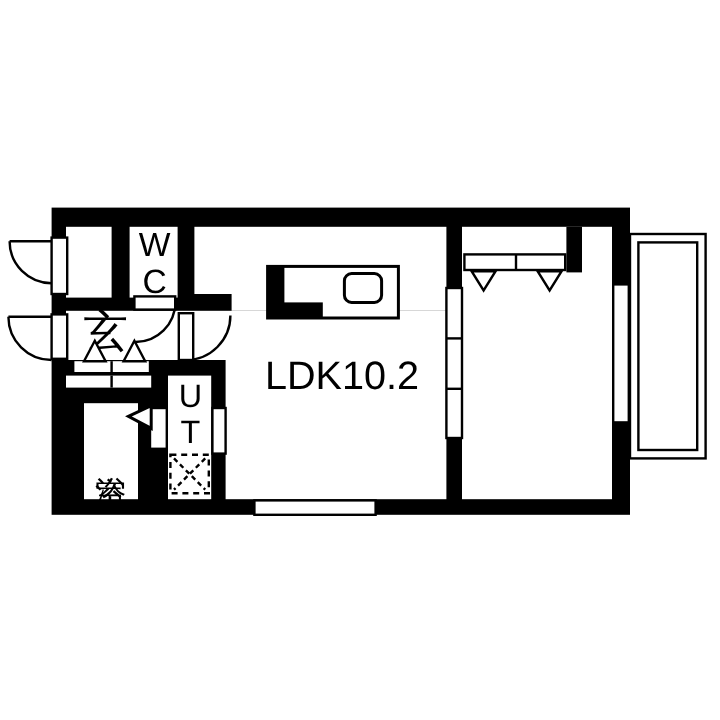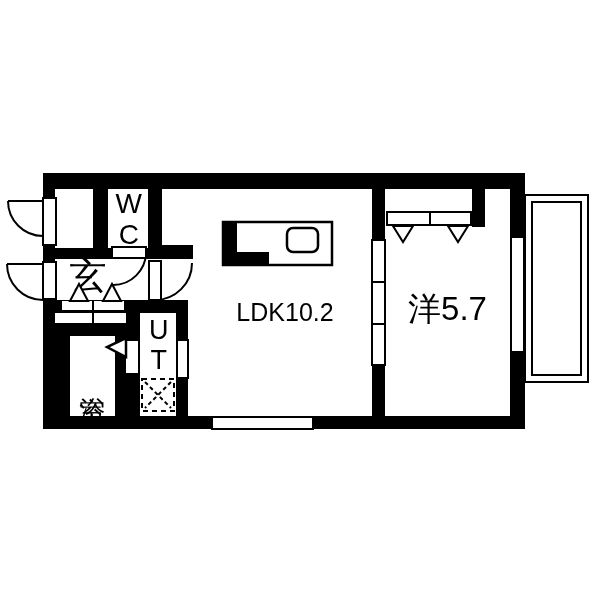--- a/index.html
+++ b/index.html
@@ -35,22 +35,21 @@
   <div class="abs blackpatch" style="left:92px;top:301px;width:2px;height:9px;"></div>
   <div class="abs floor" style="left:55px;top:313px;width:71px;height:10px;"></div>
   <div class="abs blackpatch" style="left:92px;top:313px;width:2px;height:10px;"></div>
 
   <div class="abs blackpatch" style="left:472px;top:189px;width:13px;height:38px;"></div>
 
   <div class="abs lbl vert center" style="left:108px;top:190px;width:40px;height:57px;font-size:28px;">WC</div>
   <div class="abs lbl center" style="left:66px;top:256px;width:44px;height:40px;font-size:37px;">玄</div>
   <div class="abs lbl vert center" style="left:70px;top:337px;width:45px;height:77px;font-size:26px;">浴室</div>
   <div class="abs lbl vert center" style="left:140px;top:314px;width:36px;height:62px;font-size:27px;">UT</div>
-  <div class="abs lbl center" style="left:190px;top:294px;width:190px;height:38px;font-size:25px;">LDK10.2</div>
-  <div class="abs lbl center" style="left:385px;top:290px;width:125px;height:38px;font-size:33px;">洋5.7</div>
+  <div class="abs lbl center" style="left:190px;top:294px;width:190px;height:38px;font-size:33px;">LDK10.2</div>
   <div class="abs lbl vert center" style="left:536px;top:204px;width:30px;height:172px;font-size:22px;">バルコニー</div>
 
   <svg class="overlay" width="600" height="600" viewBox="0 0 600 600">
     <g stroke="#000" fill="none" stroke-width="2">
 
       <path d="M 8 201 H 43"></path>
       <path d="M 8 201 A 35 35 0 0 0 43 236"></path>
       <path d="M 7 264 H 43"></path>
       <path d="M 7 264 A 36 36 0 0 0 43 300"></path>
 

